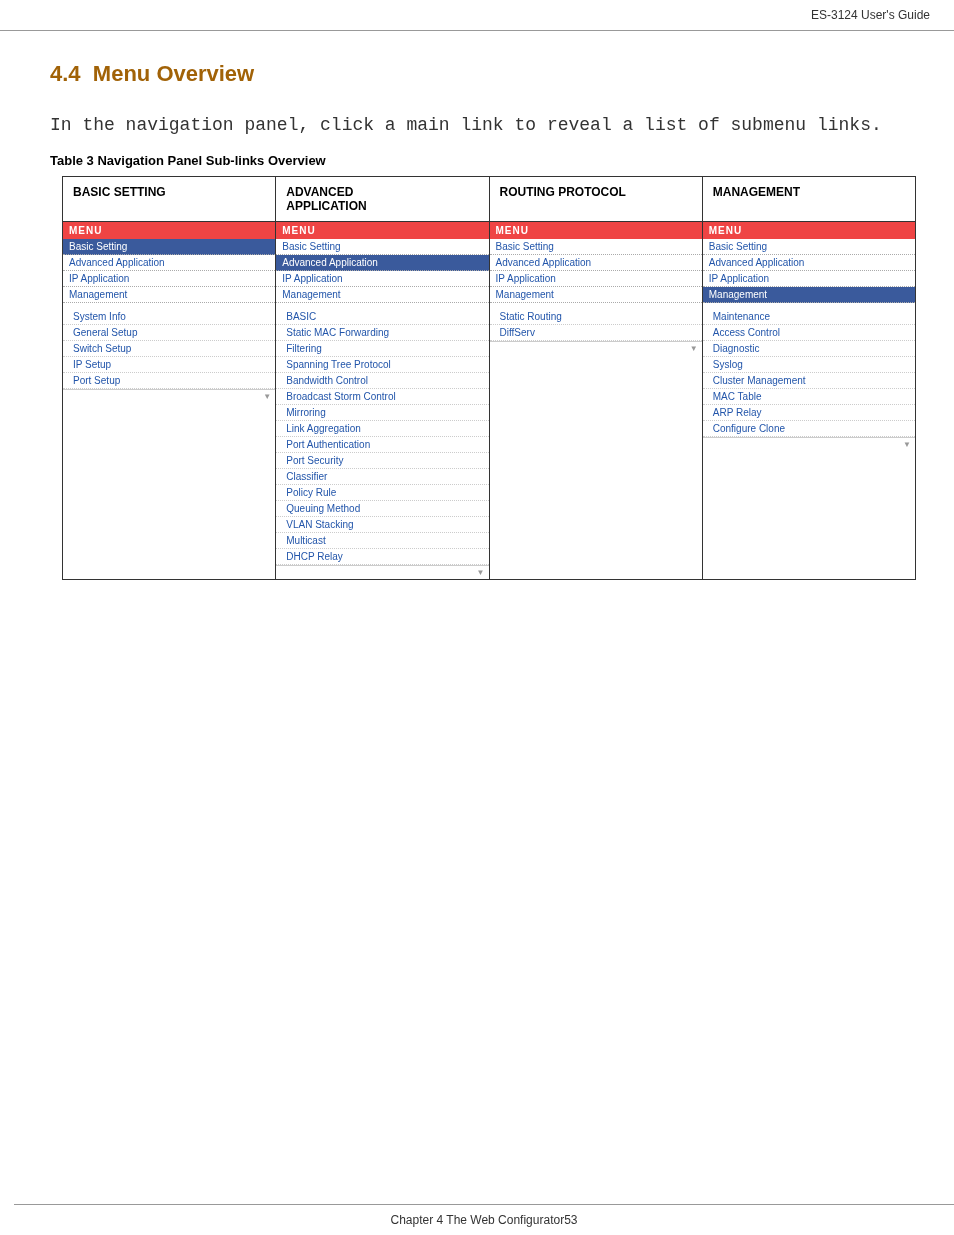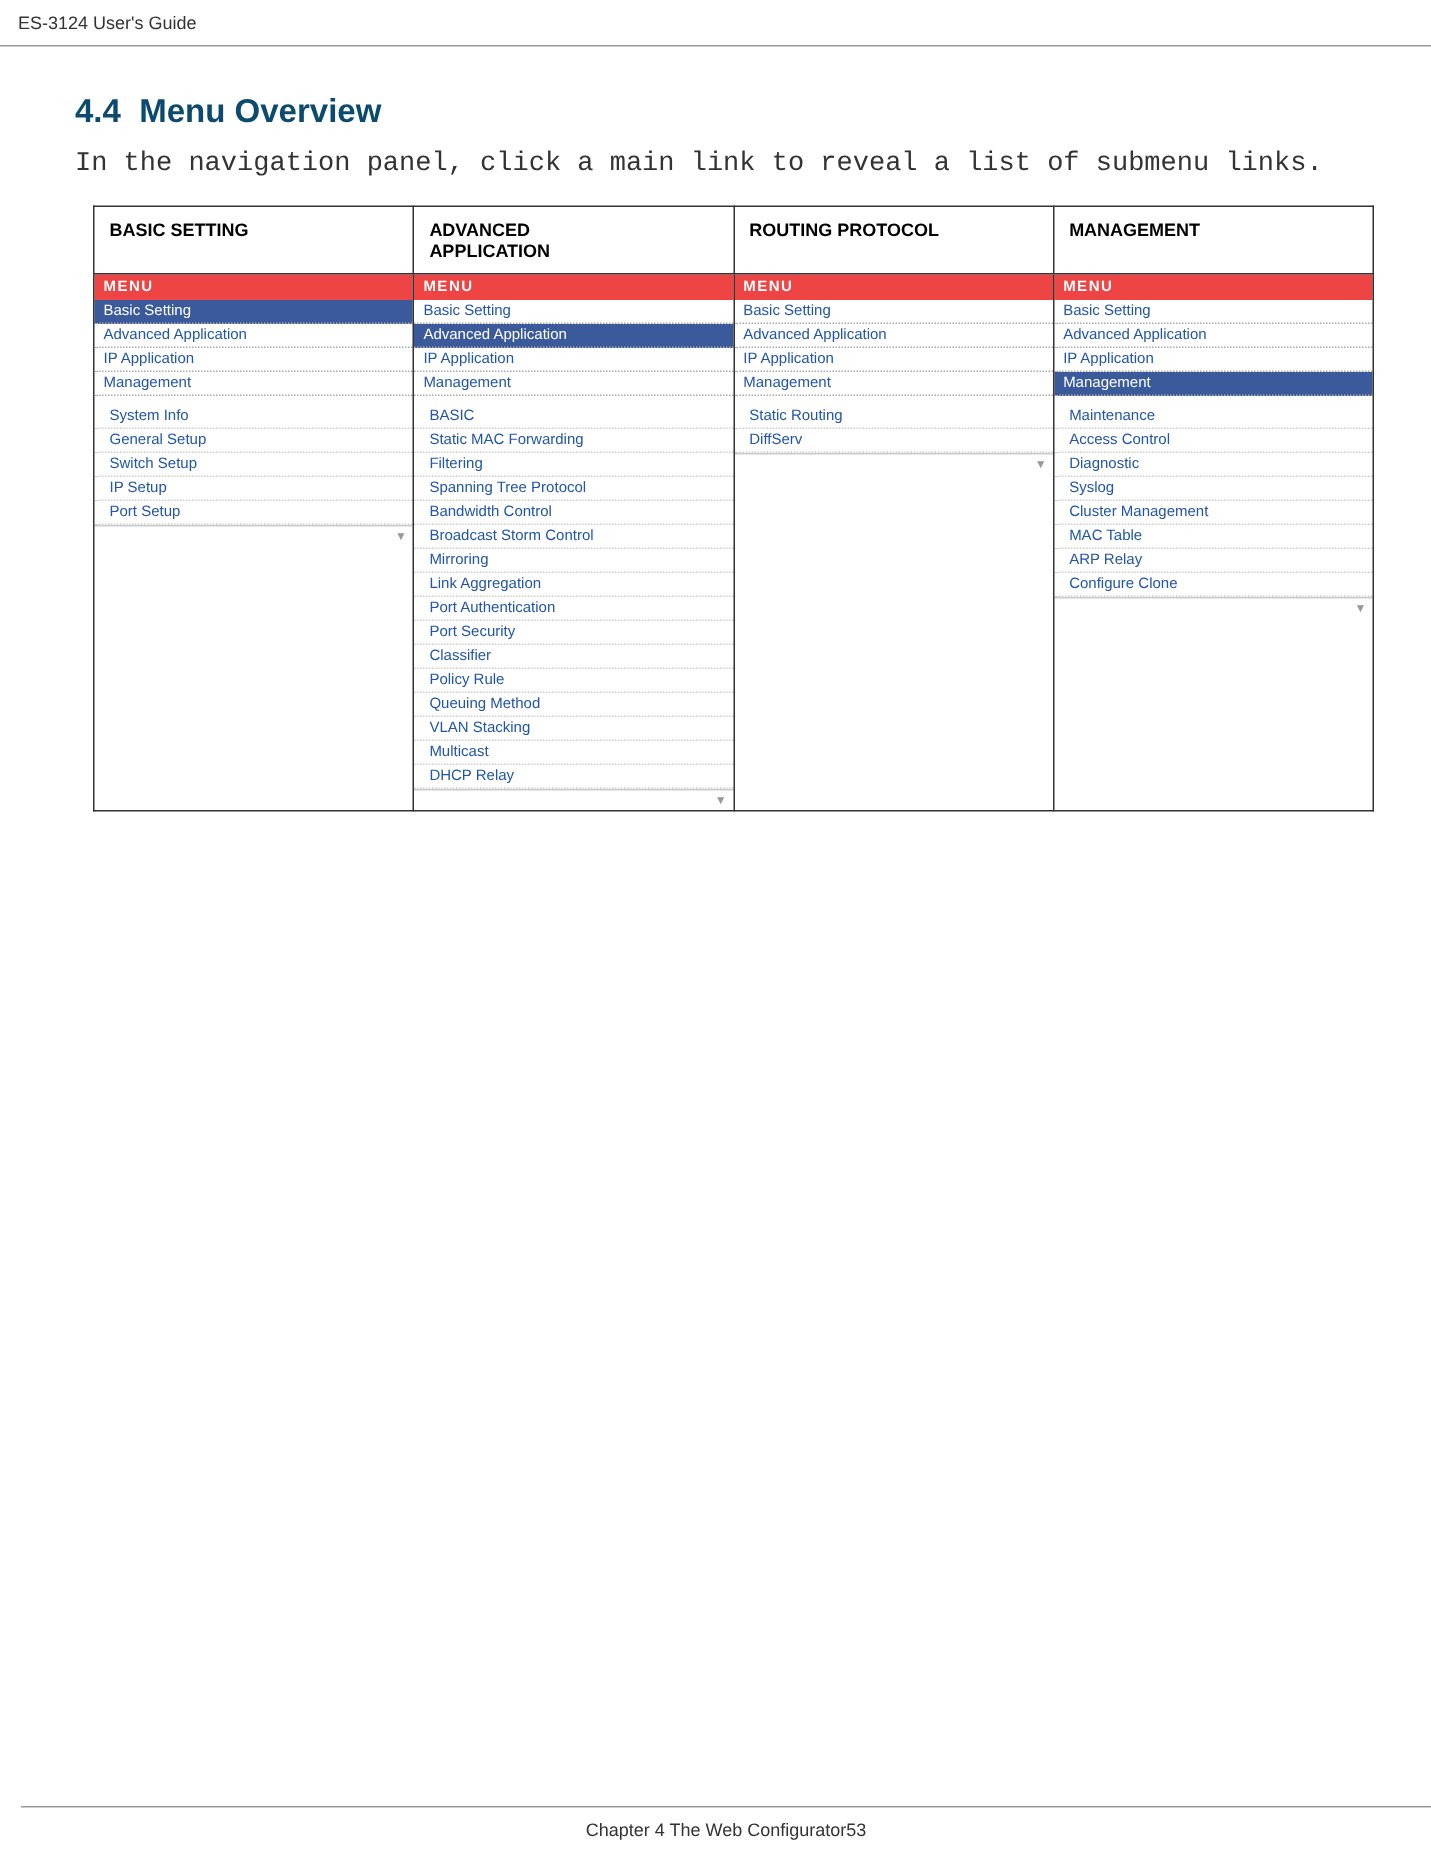--- a/index.html
+++ b/index.html
@@ -5,33 +5,33 @@
     * { margin: 0; padding: 0; box-sizing: border-box; }
     body {
       font-family: Arial, sans-serif;
       background: #fff;
       width: 954px;
       min-height: 1235px;
       position: relative;
     }
     .top-bar {
       border-bottom: 1px solid #999;
-      padding: 8px 12px;
-      text-align: left;
+      padding: 8px 24px;
+      text-align: right;
       font-size: 12px;
       color: #333;
     }
     .main-content {
       padding: 30px 50px;
     }
     .section-title {
       font-size: 22px;
       font-weight: bold;
-      margin-bottom: 12px;
-      color: #0c4a6e;
+      margin-bottom: 28px;
+      color: #a16207;
     }
     .intro-text {
       font-size: 18px;
       color: #333;
       font-family: Liberation Mono, monospace;
     }
     .table-caption {
       font-size: 13px;
       font-weight: bold;
       margin-bottom: 8px;
@@ -121,20 +121,21 @@
 </div>
 
 <div class="main-content">
   <h1 class="section-title">
     <span>4.4</span>&nbsp;&nbsp;<span>Menu Overview</span>
   </h1>
   <p class="intro-text">In the navigation panel, click a main link to reveal a list of submenu links.</p>
 
   <br>
 
+  <div class="table-caption">Table 3   Navigation Panel Sub-links Overview</div>
 
   <table class="nav-table">
     <thead>
       <tr id="header-row">
           <th>BASIC SETTING</th>
           <th>ADVANCED<br>APPLICATION</th>
           <th>ROUTING PROTOCOL</th>
           <th>MANAGEMENT</th>
         </tr>
     </thead>

